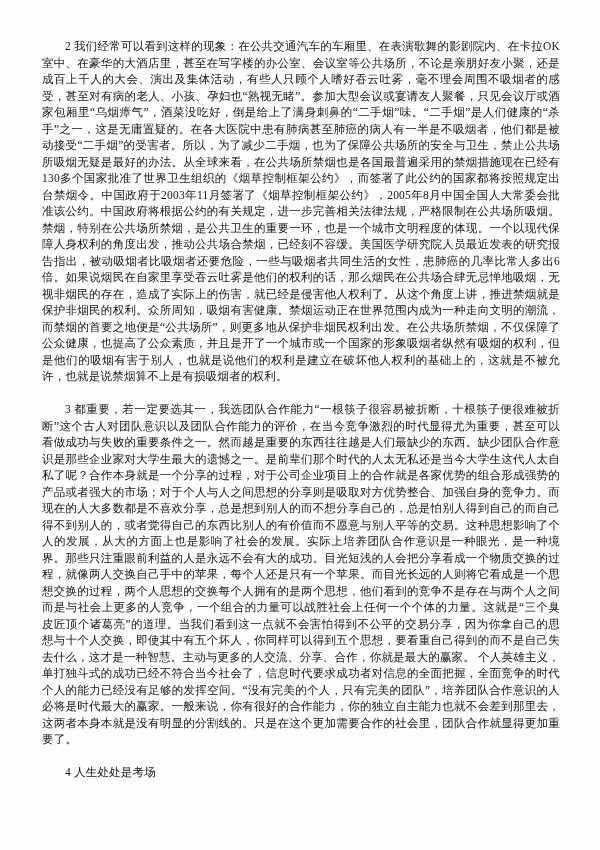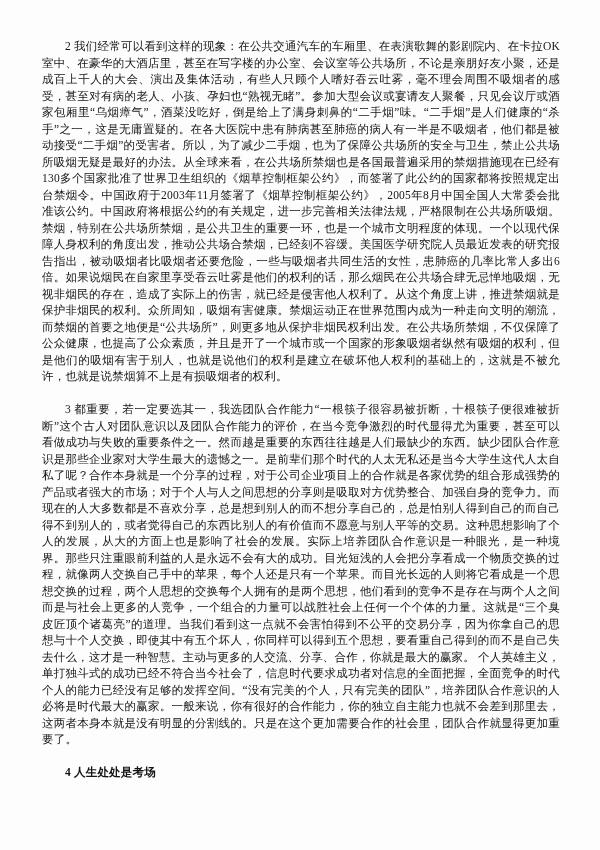--- a/index.html
+++ b/index.html
@@ -27,21 +27,20 @@
     word-break: break-all;
   }
   .para {
     margin: 0 0 16.5px 0;
   }
   .para.indent {
     text-indent: 2em;
   }
   .para.heading {
     margin-bottom: 14px;
-    font-weight: bold;
   }
 </style>
 </head>
 <body>
 
 <div class="page">
   <p class="para indent">2 我们经常可以看到这样的现象：在公共交通汽车的车厢里、在表演歌舞的影剧院内、在卡拉OK室中、在豪华的大酒店里，甚至在写字楼的办公室、会议室等公共场所，不论是亲朋好友小聚，还是成百上千人的大会、演出及集体活动，有些人只顾个人嗜好吞云吐雾，毫不理会周围不吸烟者的感受，甚至对有病的老人、小孩、孕妇也“熟视无睹”。参加大型会议或宴请友人聚餐，只见会议厅或酒家包厢里“乌烟瘴气”，酒菜没吃好，倒是给上了满身刺鼻的“二手烟”味。“二手烟”是人们健康的“杀手”之一，这是无庸置疑的。在各大医院中患有肺病甚至肺癌的病人有一半是不吸烟者，他们都是被动接受“二手烟”的受害者。所以，为了减少二手烟，也为了保障公共场所的安全与卫生，禁止公共场所吸烟无疑是最好的办法。从全球来看，在公共场所禁烟也是各国最普遍采用的禁烟措施现在已经有130多个国家批准了世界卫生组织的《烟草控制框架公约》，而签署了此公约的国家都将按照规定出台禁烟令。中国政府于2003年11月签署了《烟草控制框架公约》，2005年8月中国全国人大常委会批准该公约。中国政府将根据公约的有关规定，进一步完善相关法律法规，严格限制在公共场所吸烟。禁烟，特别在公共场所禁烟，是公共卫生的重要一环，也是一个城市文明程度的体现。一个以现代保障人身权利的角度出发，推动公共场合禁烟，已经刻不容缓。美国医学研究院人员最近发表的研究报告指出，被动吸烟者比吸烟者还要危险，一些与吸烟者共同生活的女性，患肺癌的几率比常人多出6倍。如果说烟民在自家里享受吞云吐雾是他们的权利的话，那么烟民在公共场合肆无忌惮地吸烟，无视非烟民的存在，造成了实际上的伤害，就已经是侵害他人权利了。从这个角度上讲，推进禁烟就是保护非烟民的权利。众所周知，吸烟有害健康。禁烟运动正在世界范围内成为一种走向文明的潮流，而禁烟的首要之地便是“公共场所”，则更多地从保护非烟民权利出发。在公共场所禁烟，不仅保障了公众健康，也提高了公众素质，并且是开了一个城市或一个国家的形象吸烟者纵然有吸烟的权利，但是他们的吸烟有害于别人，也就是说他们的权利是建立在破坏他人权利的基础上的，这就是不被允许，也就是说禁烟算不上是有损吸烟者的权利。</p>
 
   <p class="para indent">3 都重要，若一定要选其一，我选团队合作能力“一根筷子很容易被折断，十根筷子便很难被折断”这个古人对团队意识以及团队合作能力的评价，在当今竞争激烈的时代显得尤为重要，甚至可以看做成功与失败的重要条件之一。然而越是重要的东西往往越是人们最缺少的东西。缺少团队合作意识是那些企业家对大学生最大的遗憾之一。是前辈们那个时代的人太无私还是当今大学生这代人太自私了呢？合作本身就是一个分享的过程，对于公司企业项目上的合作就是各家优势的组合形成强势的产品或者强大的市场；对于个人与人之间思想的分享则是吸取对方优势整合、加强自身的竞争力。而现在的人大多数都是不喜欢分享，总是想到别人的而不想分享自己的，总是怕别人得到自己的而自己得不到别人的，或者觉得自己的东西比别人的有价值而不愿意与别人平等的交易。这种思想影响了个人的发展，从大的方面上也是影响了社会的发展。实际上培养团队合作意识是一种眼光，是一种境界。那些只注重眼前利益的人是永远不会有大的成功。目光短浅的人会把分享看成一个物质交换的过程，就像两人交换自己手中的苹果，每个人还是只有一个苹果。而目光长远的人则将它看成是一个思想交换的过程，两个人思想的交换每个人拥有的是两个思想，他们看到的竞争不是存在与两个人之间而是与社会上更多的人竞争，一个组合的力量可以战胜社会上任何一个个体的力量。这就是“三个臭皮匠顶个诸葛亮”的道理。当我们看到这一点就不会害怕得到不公平的交易分享，因为你拿自己的思想与十个人交换，即使其中有五个坏人，你同样可以得到五个思想，要看重自己得到的而不是自己失去什么，这才是一种智慧。主动与更多的人交流、分享、合作，你就是最大的赢家。 个人英雄主义，单打独斗式的成功已经不符合当今社会了，信息时代要求成功者对信息的全面把握，全面竞争的时代个人的能力已经没有足够的发挥空间。“没有完美的个人，只有完美的团队”，培养团队合作意识的人必将是时代最大的赢家。一般来说，你有很好的合作能力，你的独立自主能力也就不会差到那里去，这两者本身本就是没有明显的分割线的。只是在这个更加需要合作的社会里，团队合作就显得更加重要了。</p>
 

